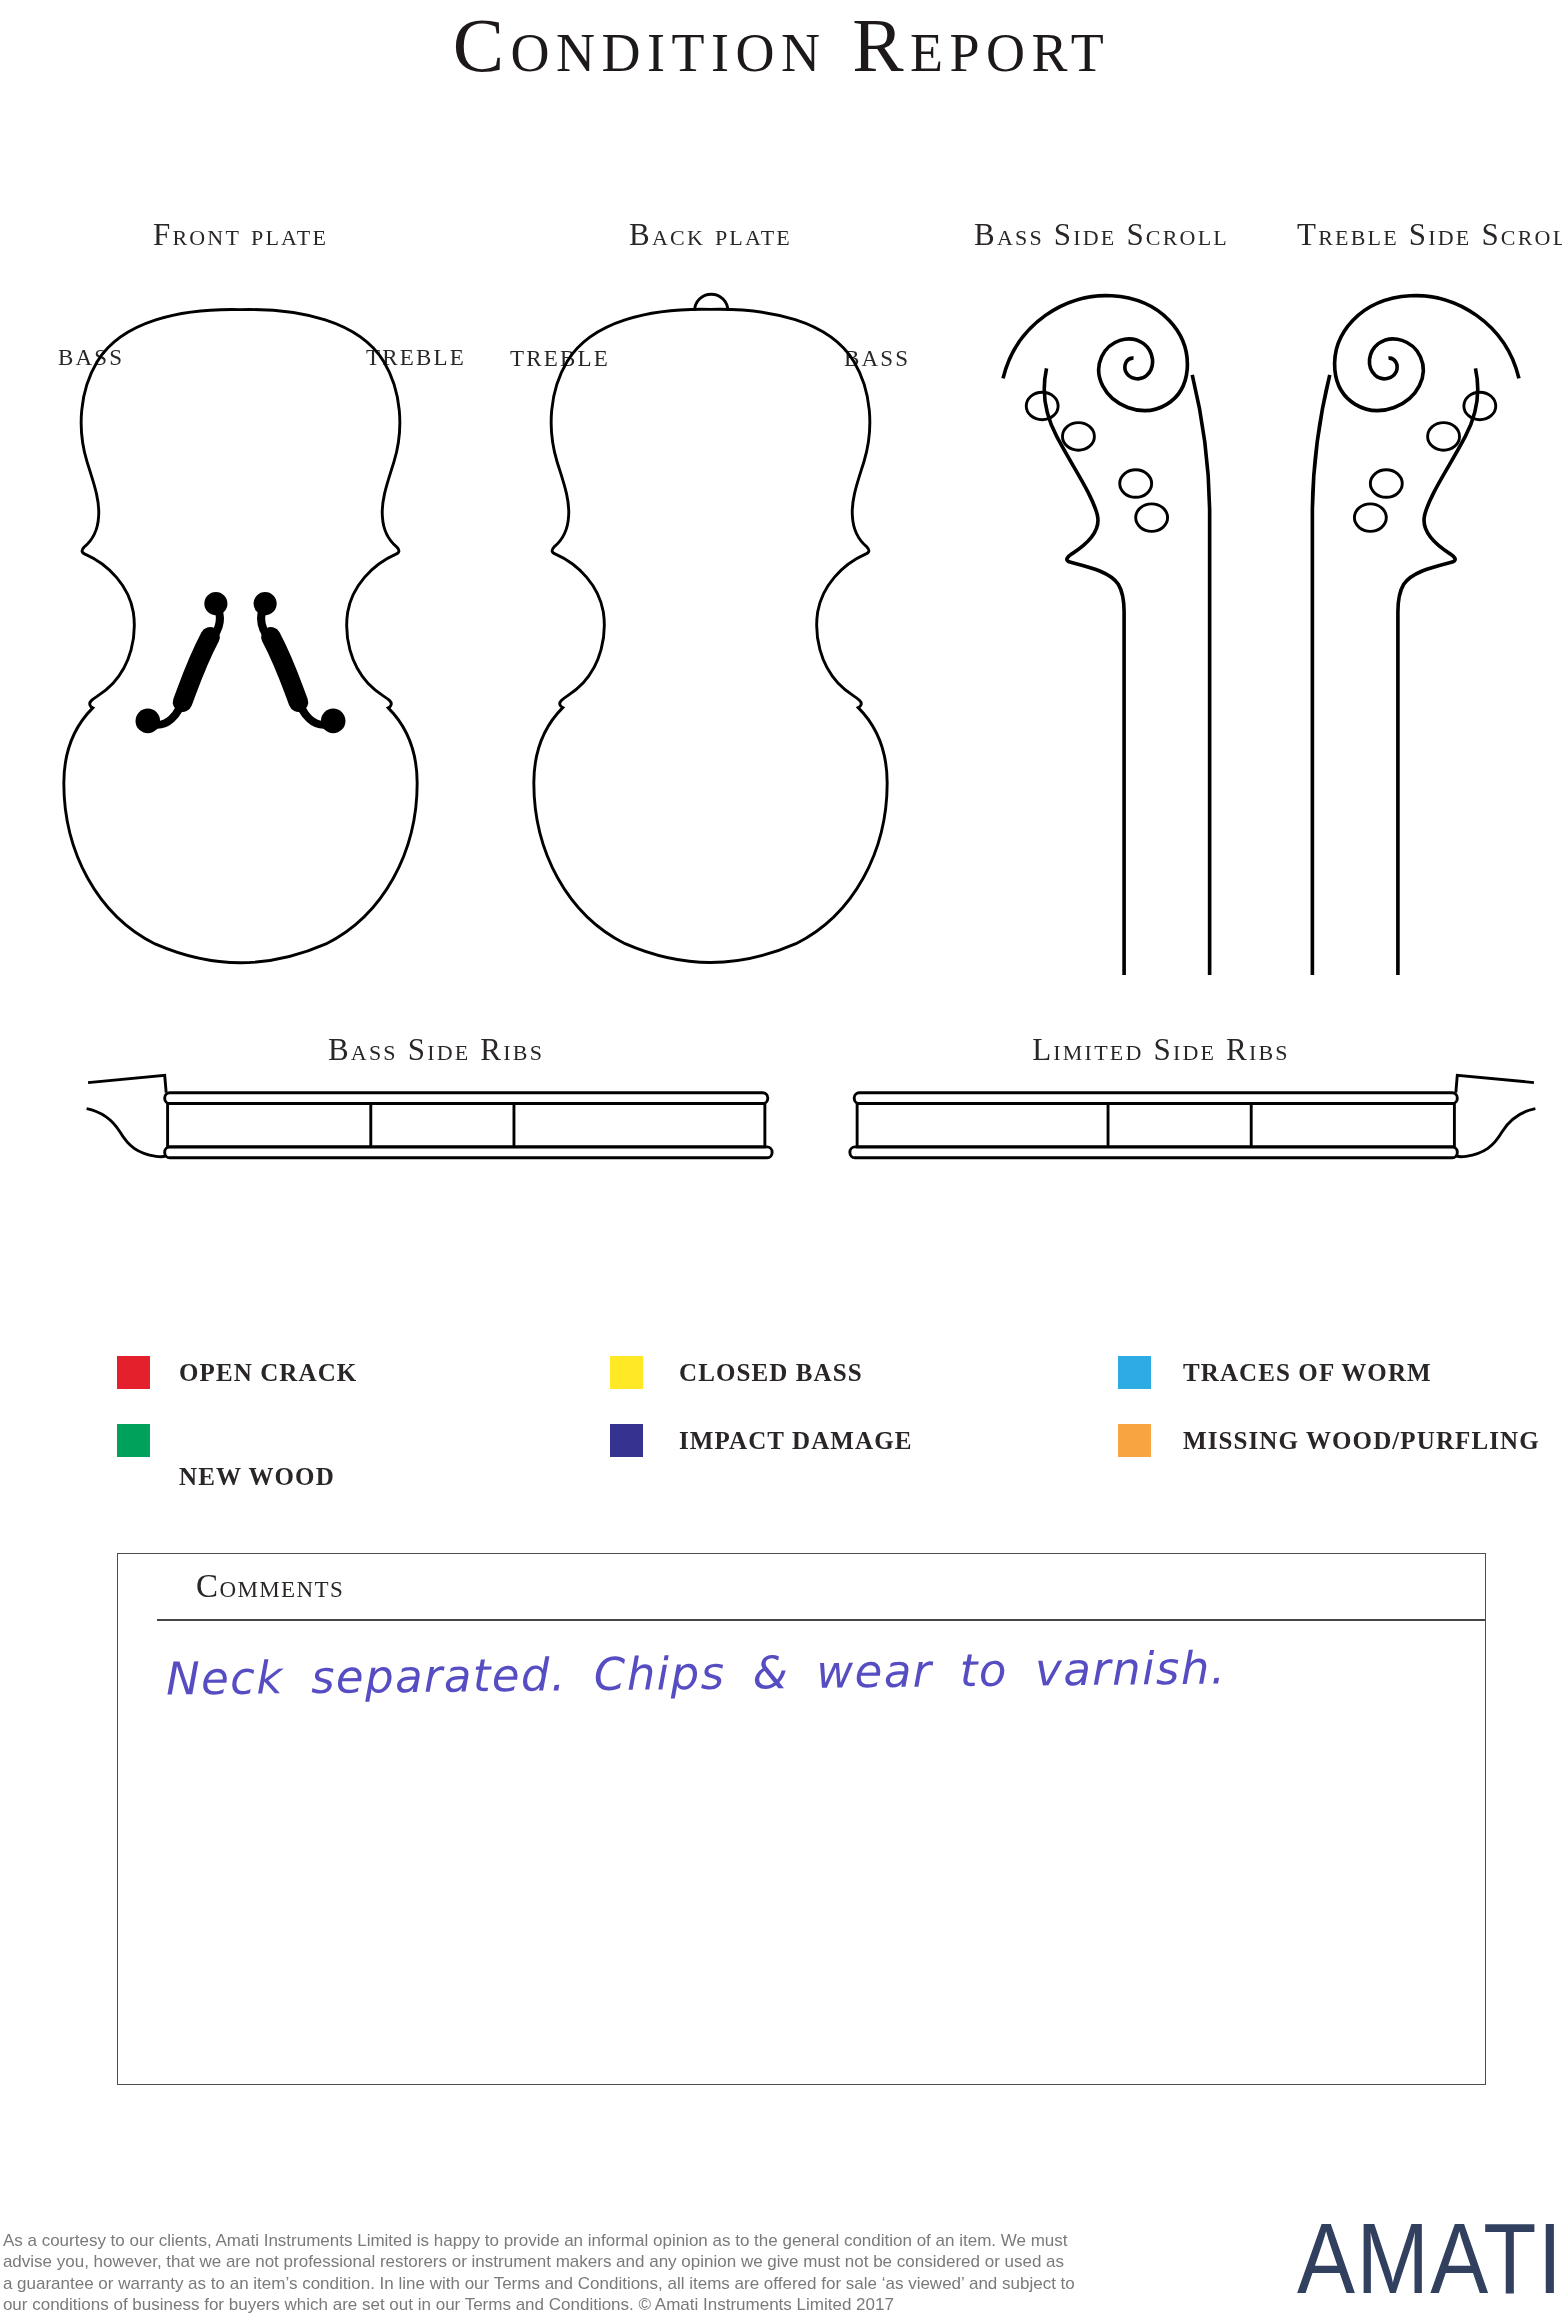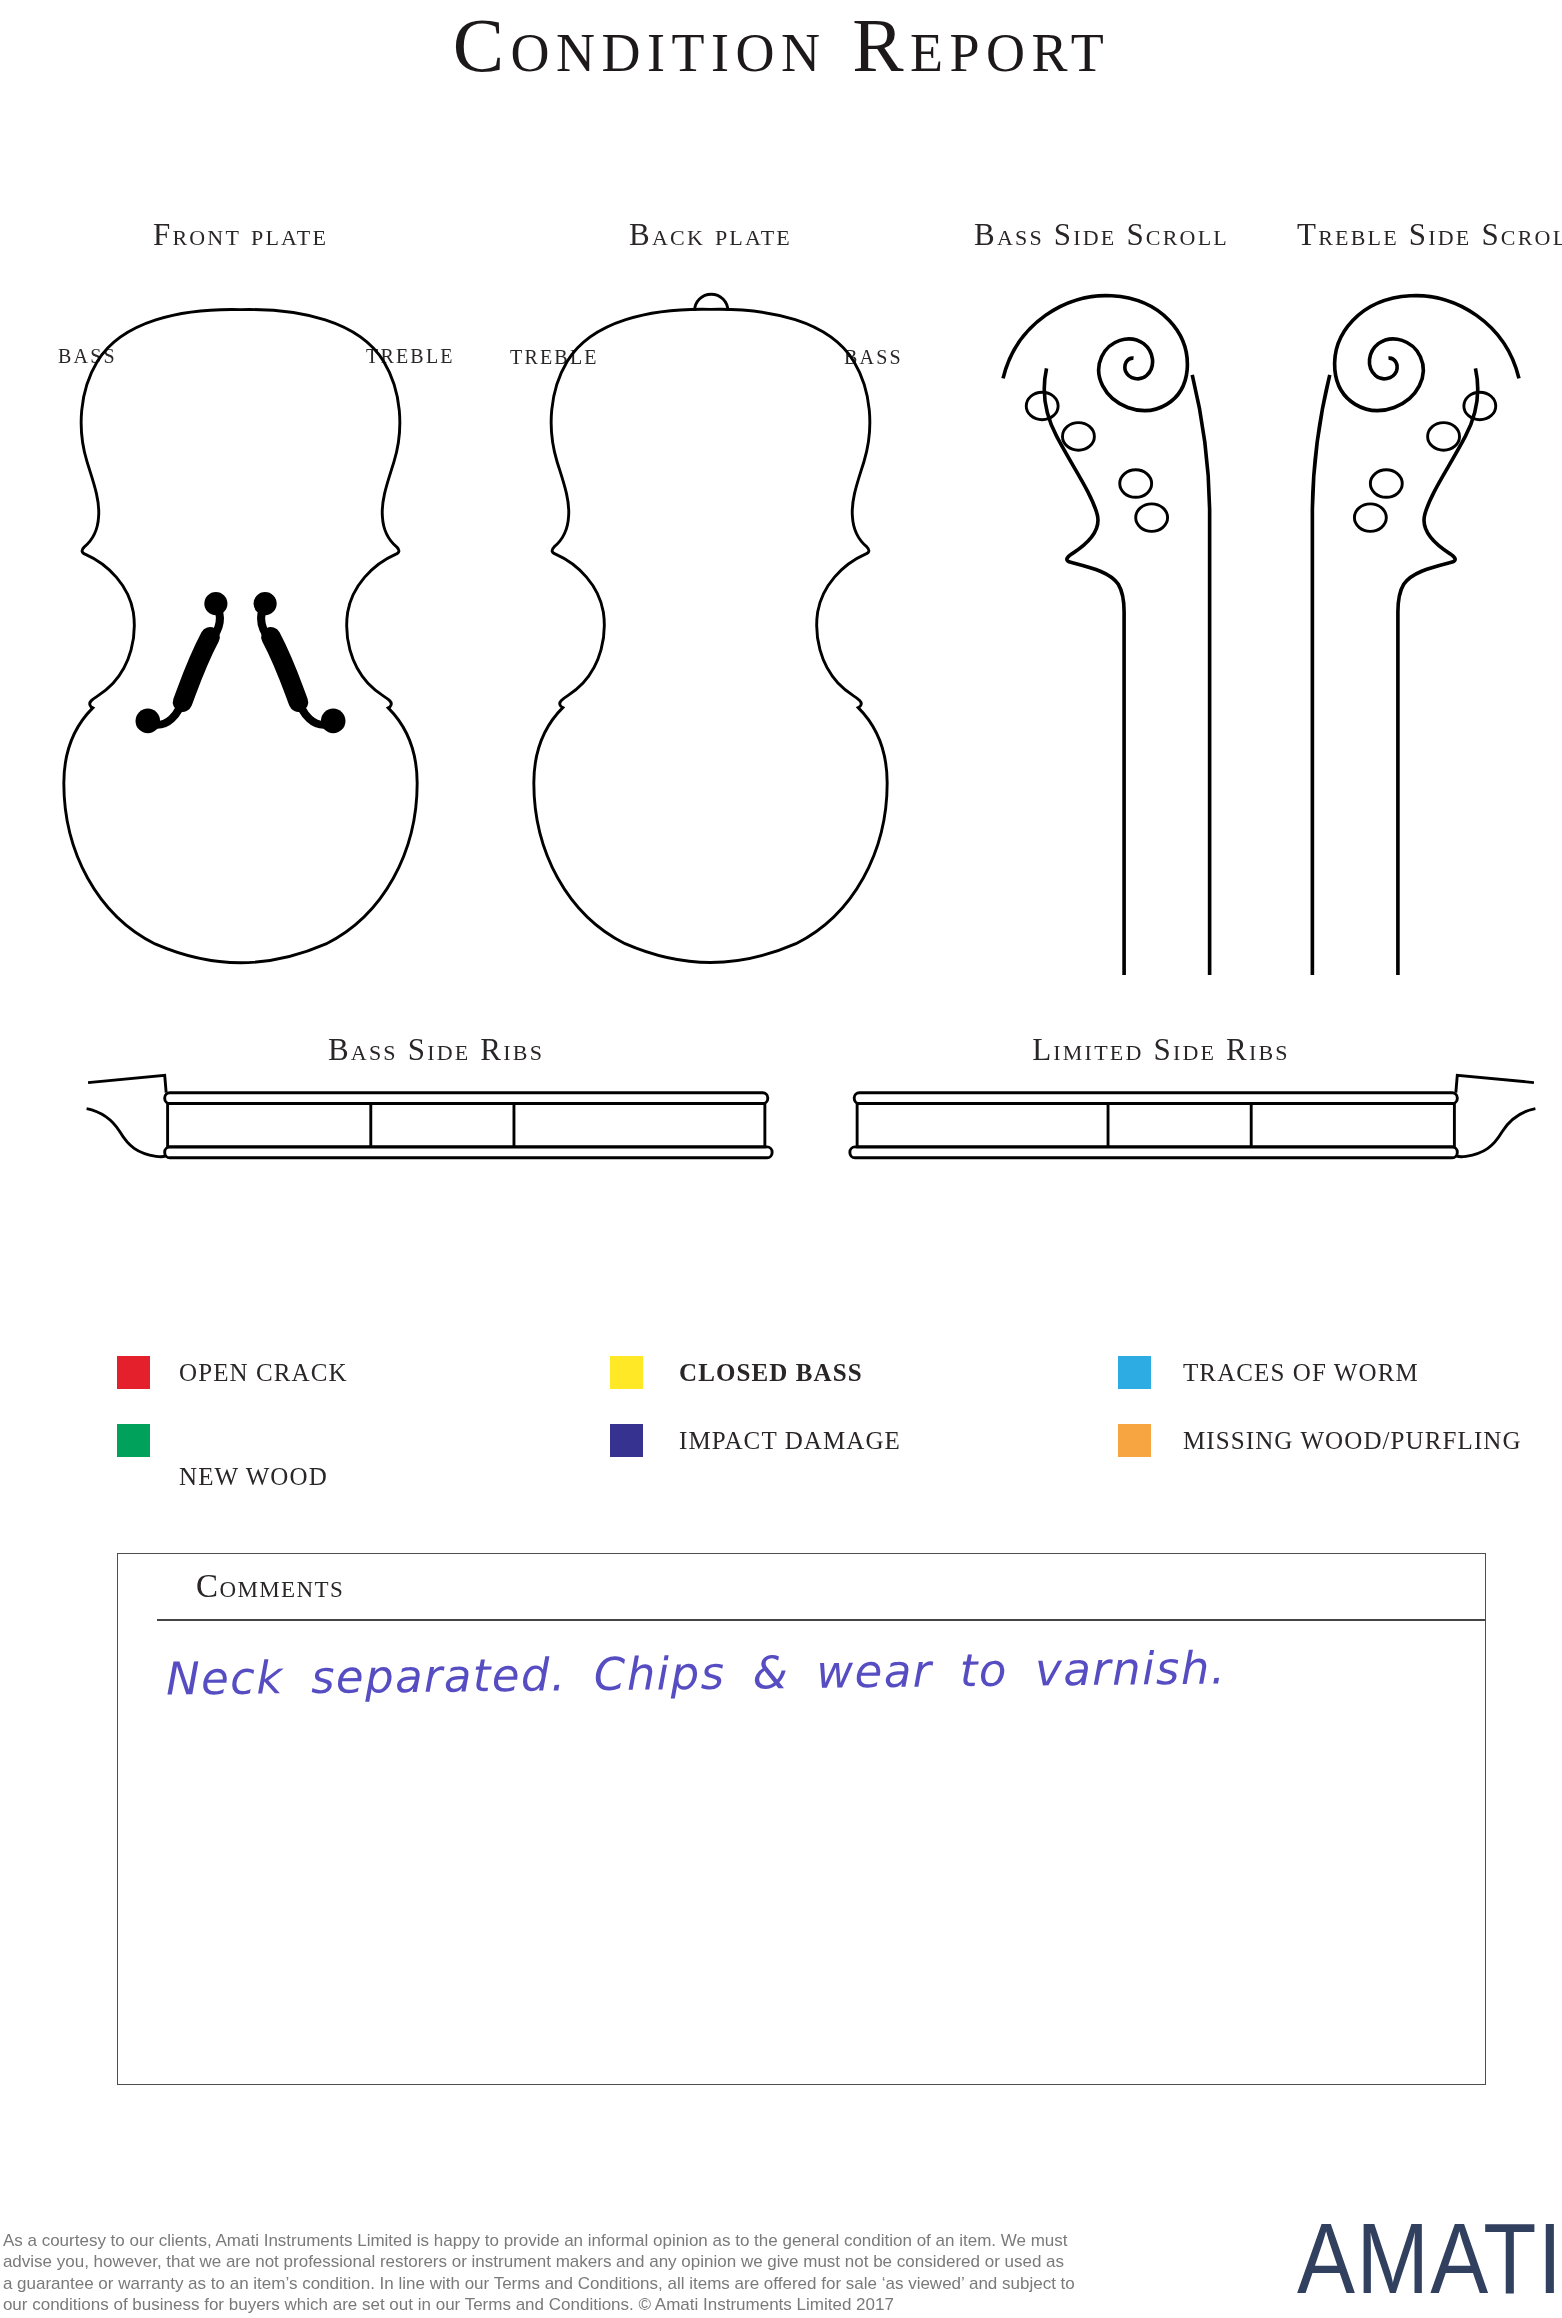--- a/index.html
+++ b/index.html
@@ -5,29 +5,29 @@
   html,body{margin:0;padding:0;}
   body{width:1563px;height:2319px;background:#ffffff;position:relative;overflow:hidden;
        font-family:"Liberation Serif", serif;color:#221e20;}
   .abs{position:absolute;}
   
   .title{top:1.4px;left:0;width:1563px;text-align:center;font-variant:small-caps;
          font-size:77px;letter-spacing:6.5px;color:#1d191b;font-weight:400;}
   
   .sec-label{font-variant:small-caps;font-size:31px;letter-spacing:2.2px;color:#2a2628;
              text-align:center;white-space:nowrap;}
-  .side-mark{font-size:20px;letter-spacing:2.2px;color:#2a2628;white-space:nowrap;}
+  .side-mark{font-size:23px;letter-spacing:2.2px;color:#2a2628;white-space:nowrap;}
   
   svg{display:block;}
   .line{fill:none;stroke:#000;stroke-width:4;}
   .line5{fill:none;stroke:#000;stroke-width:5;}
   .fill-black{fill:#000;stroke:none;}
   
   .legend-swatch{width:33px;height:33px;}
-  .legend-label{font-size:25px;letter-spacing:1.1px;color:#2a2628;line-height:33px;white-space:nowrap;}
+  .legend-label{font-size:25px;letter-spacing:1.1px;color:#2a2628;line-height:33px;white-space:nowrap;font-weight:bold;}
   .legend-label.bold{font-weight:bold;}
   
   .comments-box{left:117px;top:1553px;width:1369px;height:532px;border:1.4px solid #4e4e4e;
                 box-sizing:border-box;padding-left:39px;}
   .comments-header{height:65px;line-height:65px;padding-left:39px;border-bottom:2.2px solid #454545;
                    font-variant:small-caps;font-size:33px;letter-spacing:1.4px;color:#2a2628;}
   .handwriting{position:absolute;left:48px;top:93px;font-family:"DejaVu Sans", sans-serif;
                font-style:italic;font-size:45px;letter-spacing:1.4px;word-spacing:11.6px;
                transform:rotate(-0.6deg);white-space:nowrap;}
   

